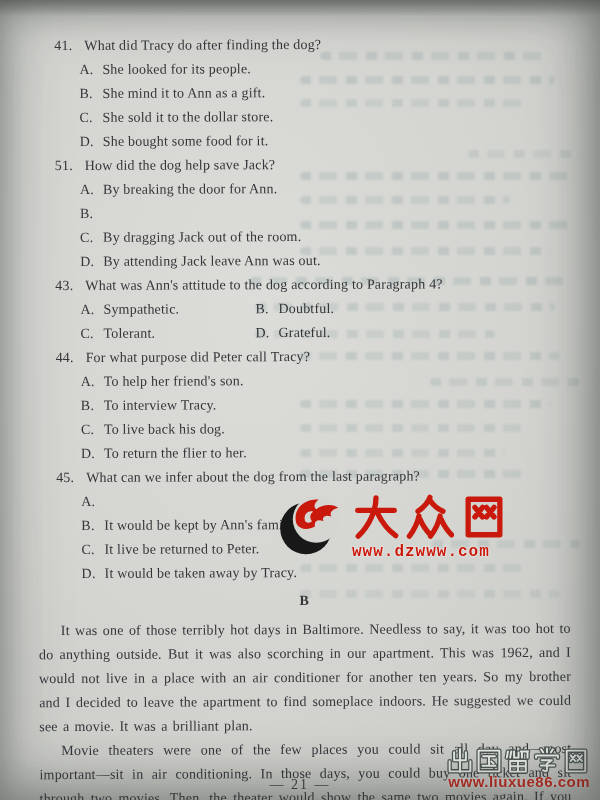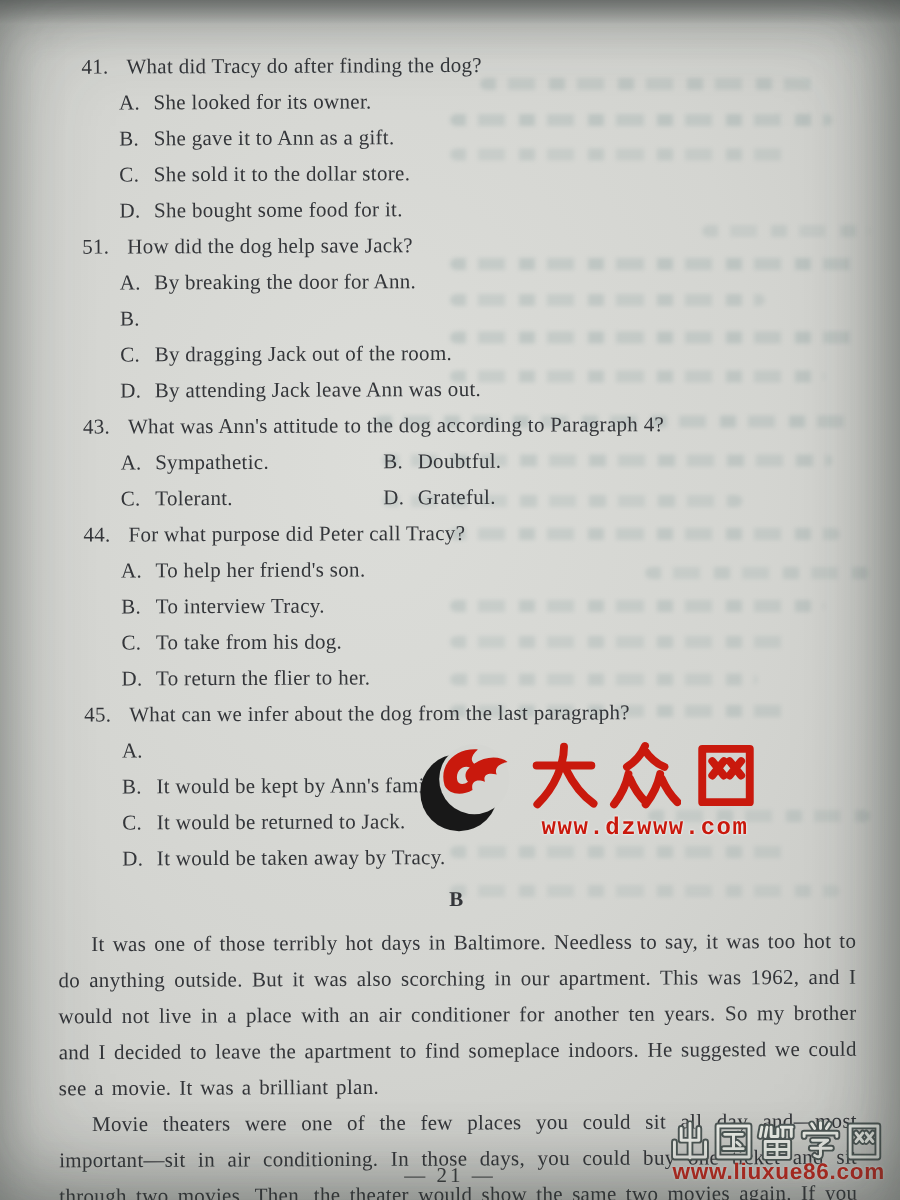--- a/index.html
+++ b/index.html
@@ -42,21 +42,21 @@
   .opt-label{width:23px;flex:0 0 23px;}
   .options.two-col{display:grid;grid-template-columns:175px 1fr;}
   .section-b{text-align:center;font-weight:bold;margin-top:4px;letter-spacing:1px;}
   .passage p{margin:0;text-align:justify;text-indent:22px;word-spacing:1.5px;}
   .passage p:first-child{margin-top:5px;}
   .page-number{
     position:absolute;left:0;right:0;top:777px;text-align:center;z-index:2;
     font-size:14px;color:#3a3c3e;letter-spacing:2px;
   }
   
-  .dz-watermark{position:absolute;left:276px;top:481px;z-index:4;display:flex;align-items:flex-start;text-align:center;}
+  .dz-watermark{position:absolute;left:276px;top:481px;z-index:4;display:flex;align-items:flex-start;}
   .dz-logo{flex:0 0 auto;}
   .dz-right{margin-left:4px;}
   .dz-chars{display:flex;gap:6px;margin-top:12px;}
   .dz-chars svg{width:48px;height:48px;}
   .dz-url{
     font-family:"Liberation Mono","DejaVu Sans Mono",monospace;
     font-weight:bold;font-size:16px;letter-spacing:1px;color:var(--dz-red,#c9190d);
     margin-top:2px;text-shadow:0 0 2px rgba(255,255,255,.9),0 0 1px rgba(255,255,255,.9);
   }
   
@@ -101,25 +101,25 @@
   <div class="content">
     <div class="questions">
         <div class="question">
           <div class="q-head">
             <span class="q-num">41.</span>
             <span class="q-stem">What did Tracy do after finding the dog?</span>
           </div>
           <div class="options">
             <div class="opt">
               <span class="opt-label">A.</span>
-              <span>She looked for its owner.</span>
-            </div>
-            <div class="opt">
-              <span class="opt-label">B.</span>
-              <span>She gave it to Ann as a gift.</span>
+              <span>She looked for its people.</span>
+            </div>
+            <div class="opt">
+              <span class="opt-label">B.</span>
+              <span>She mind it to Ann as a gift.</span>
             </div>
             <div class="opt">
               <span class="opt-label">C.</span>
               <span>She sold it to the dollar store.</span>
             </div>
             <div class="opt">
               <span class="opt-label">D.</span>
               <span>She bought some food for it.</span>
             </div>
           </div>
@@ -180,21 +180,21 @@
             <div class="opt">
               <span class="opt-label">A.</span>
               <span>To help her friend's son.</span>
             </div>
             <div class="opt">
               <span class="opt-label">B.</span>
               <span>To interview Tracy.</span>
             </div>
             <div class="opt">
               <span class="opt-label">C.</span>
-              <span>To take from his dog.</span>
+              <span>To live back his dog.</span>
             </div>
             <div class="opt">
               <span class="opt-label">D.</span>
               <span>To return the flier to her.</span>
             </div>
           </div>
         </div>
         <div class="question">
           <div class="q-head">
             <span class="q-num">45.</span>
@@ -203,21 +203,21 @@
           <div class="options">
             <div class="opt">
               <span class="opt-label">A.</span>
             </div>
             <div class="opt">
               <span class="opt-label">B.</span>
               <span>It would be kept by Ann's family.</span>
             </div>
             <div class="opt">
               <span class="opt-label">C.</span>
-              <span>It would be returned to Jack.</span>
+              <span>It live be returned to Peter.</span>
             </div>
             <div class="opt">
               <span class="opt-label">D.</span>
               <span>It would be taken away by Tracy.</span>
             </div>
           </div>
         </div>
       </div>
     <div class="section-b">B</div>
     <div class="passage">

